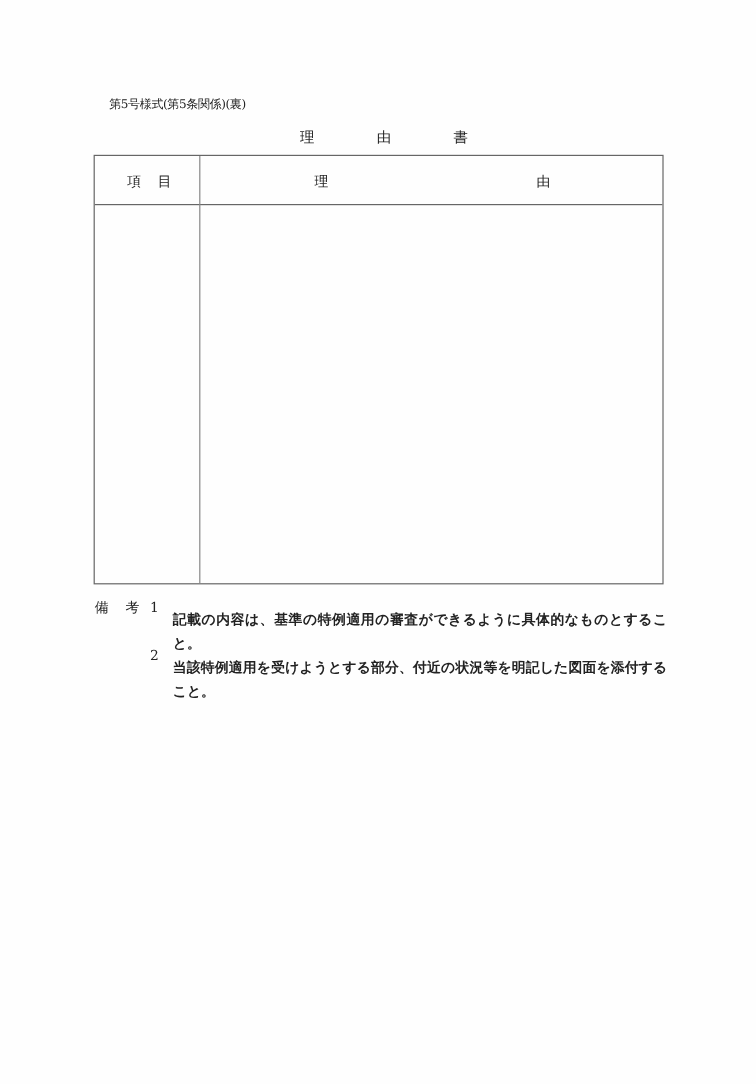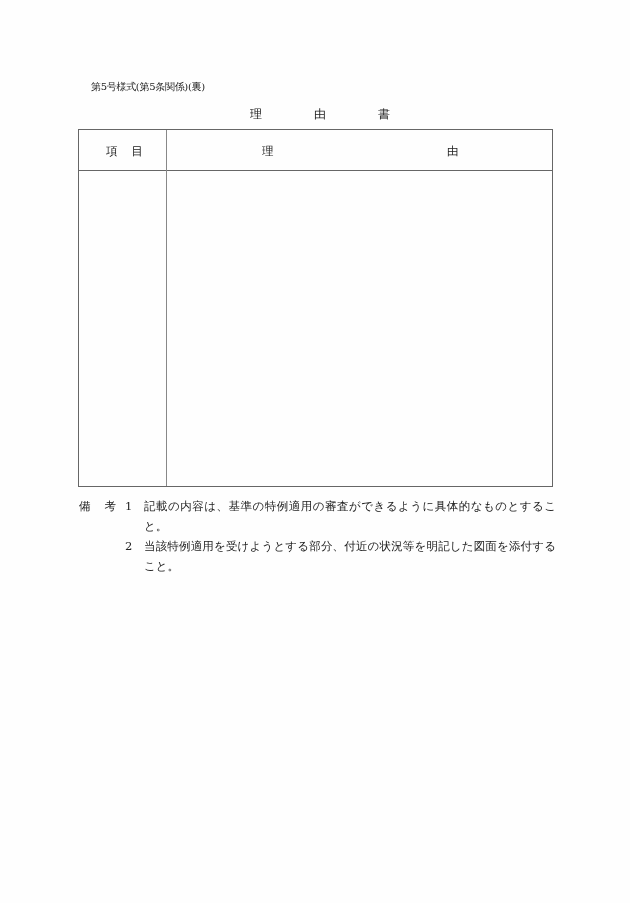--- a/index.html
+++ b/index.html
@@ -17,21 +17,21 @@
     .col-divider { position: absolute; left: 87px; top: 0; width: 1px; height: 100%; background: #888; }
     .hdr-item { position: absolute; left: 27px; top: 14px; font-size: 11.5px; display: flex; gap: 14px; }
     .hdr-reason-1 { position: absolute; left: 183px; top: 14px; font-size: 11.5px; }
     .hdr-reason-2 { position: absolute; left: 368px; top: 14px; font-size: 11.5px; }
     .cell-item { position: absolute; left: 0; top: 41px; width: 87px; height: 315px; }
     .cell-reason { position: absolute; left: 88px; top: 41px; width: 385px; height: 315px; }
     .notes { position: absolute; left: 79px; top: 496px; width: 475px; font-size: 11.5px; line-height: 20px; }
     .notes-label { position: absolute; left: 0; top: 0; display: flex; gap: 14px; }
     .note { position: absolute; left: 46px; width: 430px; }
     .note-num { position: absolute; left: 0; top: 0; }
-    .note-text { position: absolute; left: 19px; top: 0; width: 412px; text-align: justify; word-break: break-all; }
+    .note-text { position: absolute; left: 19px; top: 10px; width: 412px; text-align: justify; word-break: break-all; font-weight: bold; }
     .note-1 { top: 0; }
     .note-2 { top: 40px; }
   </style>
 </head>
 <body>
 
 <div class="form-number">第5号様式(第5条関係)(裏)</div>
 
 <div class="doc-title">
   <span>理</span>

